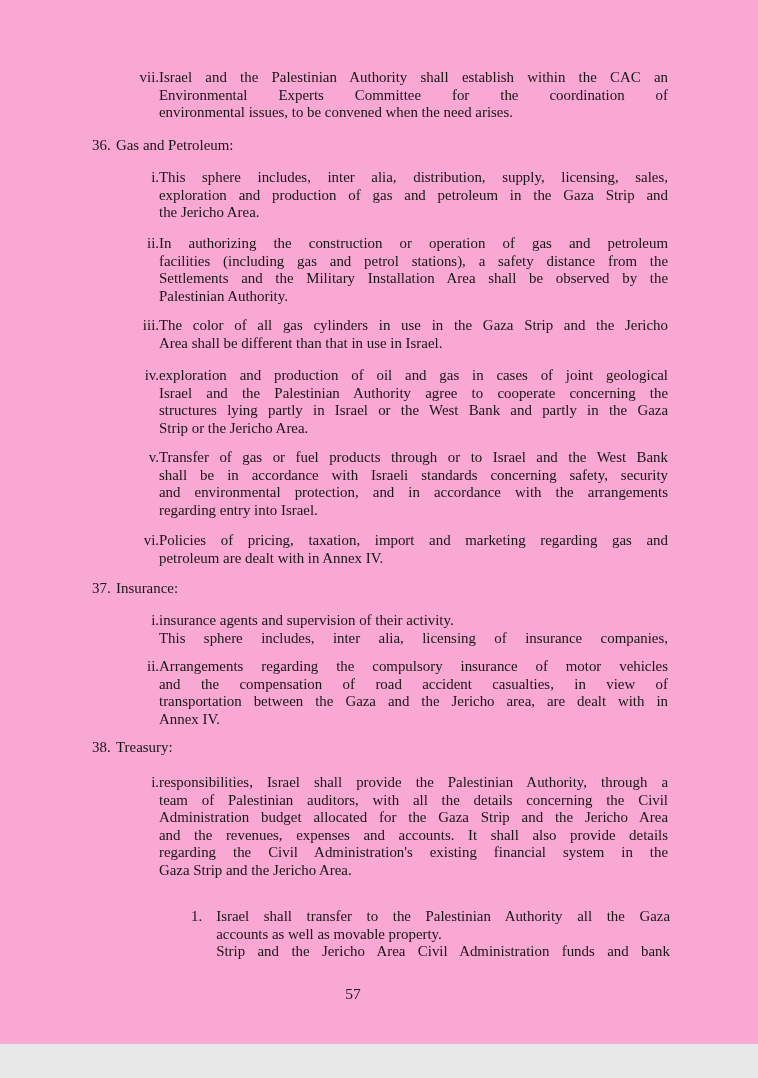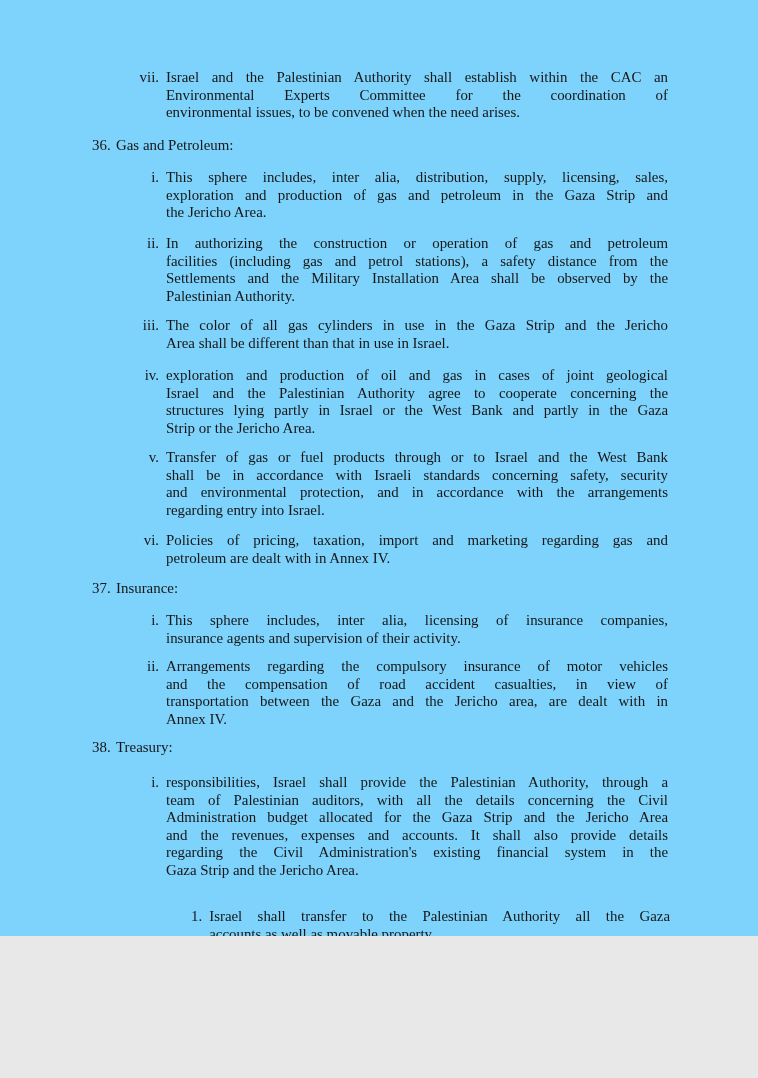--- a/index.html
+++ b/index.html
@@ -1,42 +1,42 @@
 <!DOCTYPE html>
 <html><head>
 <meta charset="utf-8">
 <style>
   html, body { margin: 0; padding: 0; background: #e8e8e8; }
   .page {
     position: relative;
     width: 758px;
-    height: 936px;
-    background: #7dd3fc;
+    height: 1044px;
+    background: #f9a8d4;
     font-family: "Liberation Serif", "DejaVu Serif", serif;
     font-size: 14.9px;
     line-height: 17.6px;
     color: #161616;
     overflow: hidden;
   }
   .para { position: absolute; display: flex; align-items: flex-start; }
 
   
   .sub  { left: 138px; width: 530px; }
   .rmark { flex: 0 0 21px; text-align: right; white-space: nowrap; }
-  .rtext { flex: 1; margin-left: 7px; }
+  .rtext { flex: 1; }
 
   
   .heading { left: 92px; width: 576px; }
   .hnum  { flex: 0 0 24px; }
   .hlabel { white-space: nowrap; }
 
   
   .nested { left: 191px; width: 479px; }
   .nmark { flex: 0 0 11px; text-align: right; white-space: nowrap; }
-  .ntext { flex: 1; margin-left: 7px; }
+  .ntext { flex: 1; margin-left: 14px; }
 
   
   .tline { text-align: justify; text-align-last: justify; }
   .tline-last { text-align-last: left; }
 
   .pageno {
     position: absolute;
     top: 985px;
     left: 12px;
     width: 682px;
@@ -119,22 +119,22 @@
   </div>
 
   <div class="para heading" style="top:580px">
     <span class="hnum">37.</span>
     <span class="hlabel">Insurance:</span>
   </div>
 
   <div class="para sub" style="top:612px">
     <span class="rmark">i.</span>
     <div class="rtext">
+        <div class="tline tline-last">insurance agents and supervision of their activity.</div>
         <div class="tline">This sphere includes, inter alia, licensing of insurance companies,</div>
-        <div class="tline tline-last">insurance agents and supervision of their activity.</div>
       </div>
   </div>
 
   <div class="para sub" style="top:658px">
     <span class="rmark">ii.</span>
     <div class="rtext">
         <div class="tline">Arrangements regarding the compulsory insurance of motor vehicles</div>
         <div class="tline">and the compensation of road accident casualties, in view of</div>
         <div class="tline">transportation between the Gaza and the Jericho area, are dealt with in</div>
         <div class="tline tline-last">Annex IV.</div>

